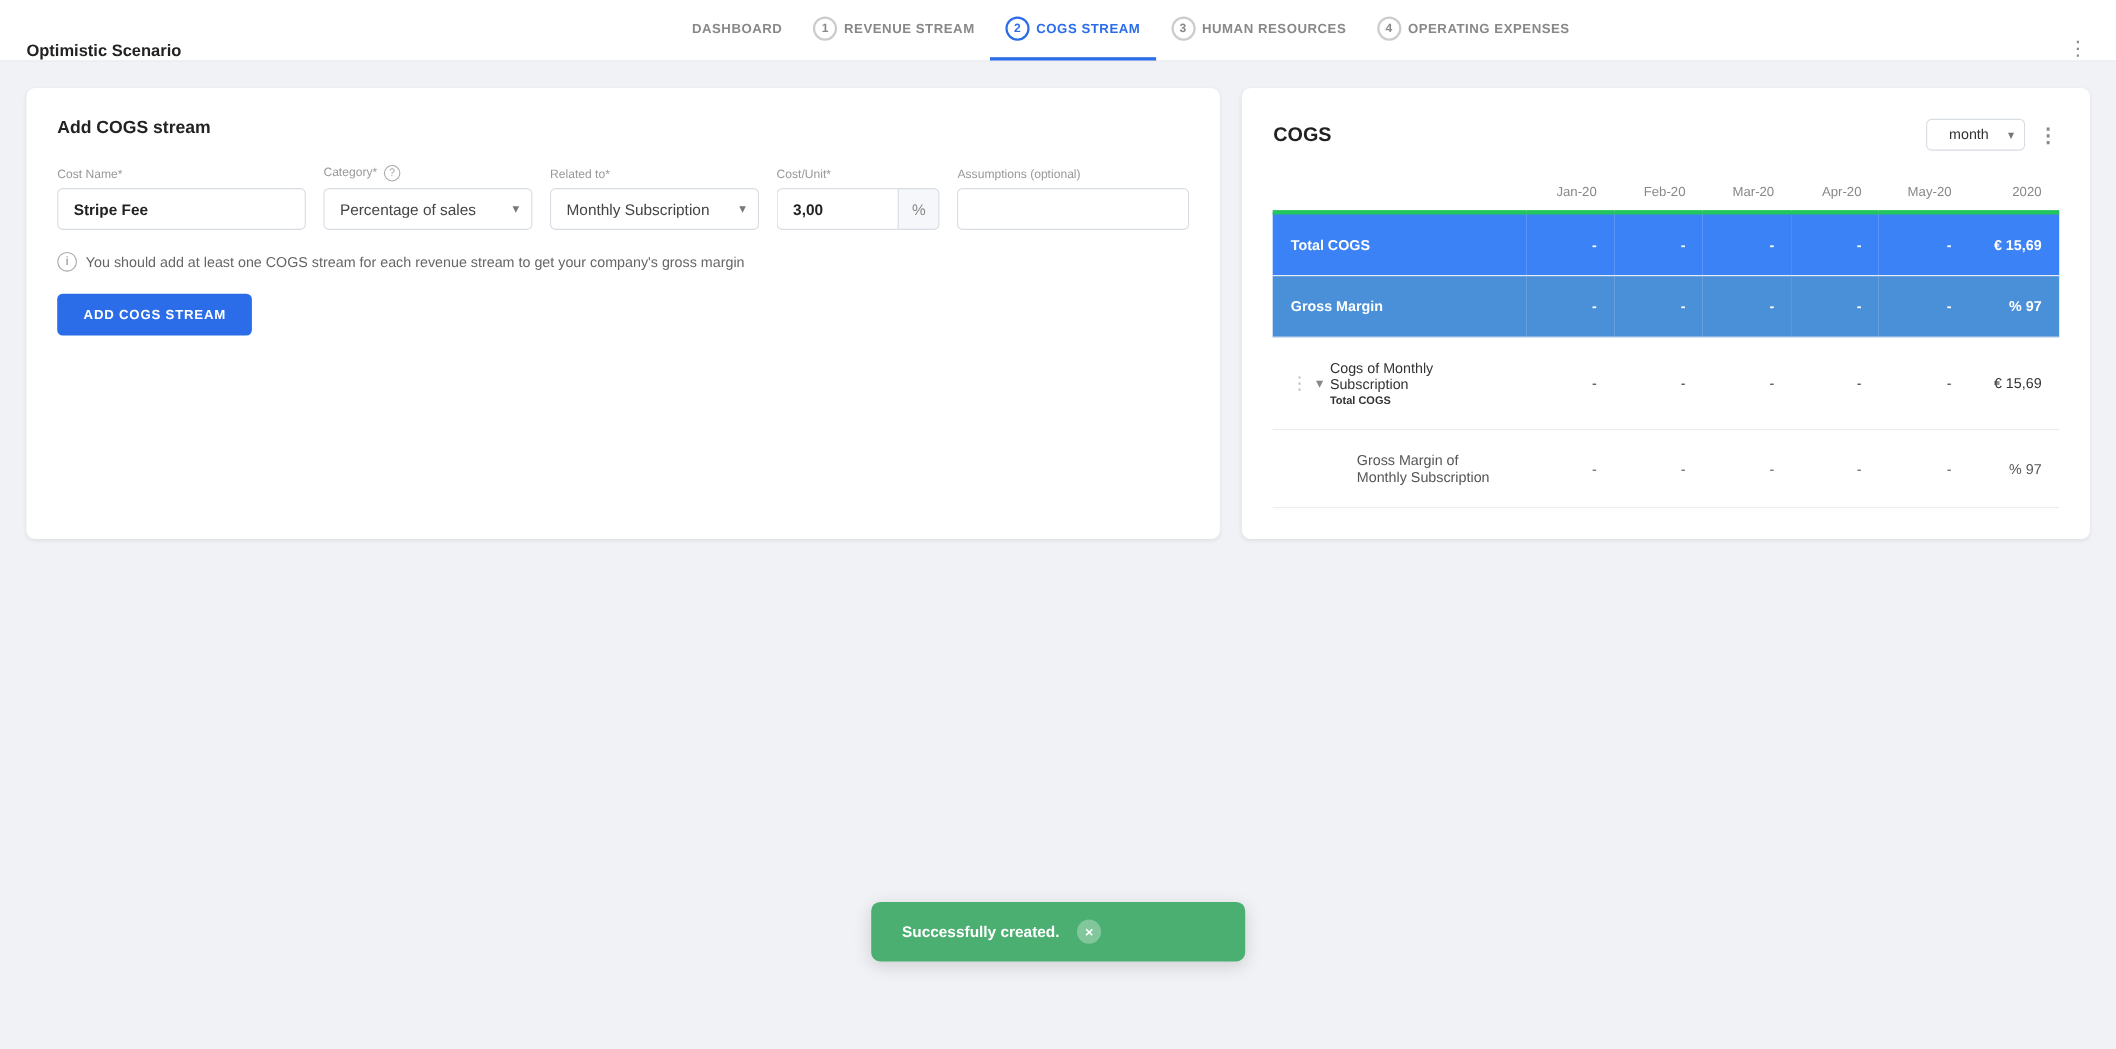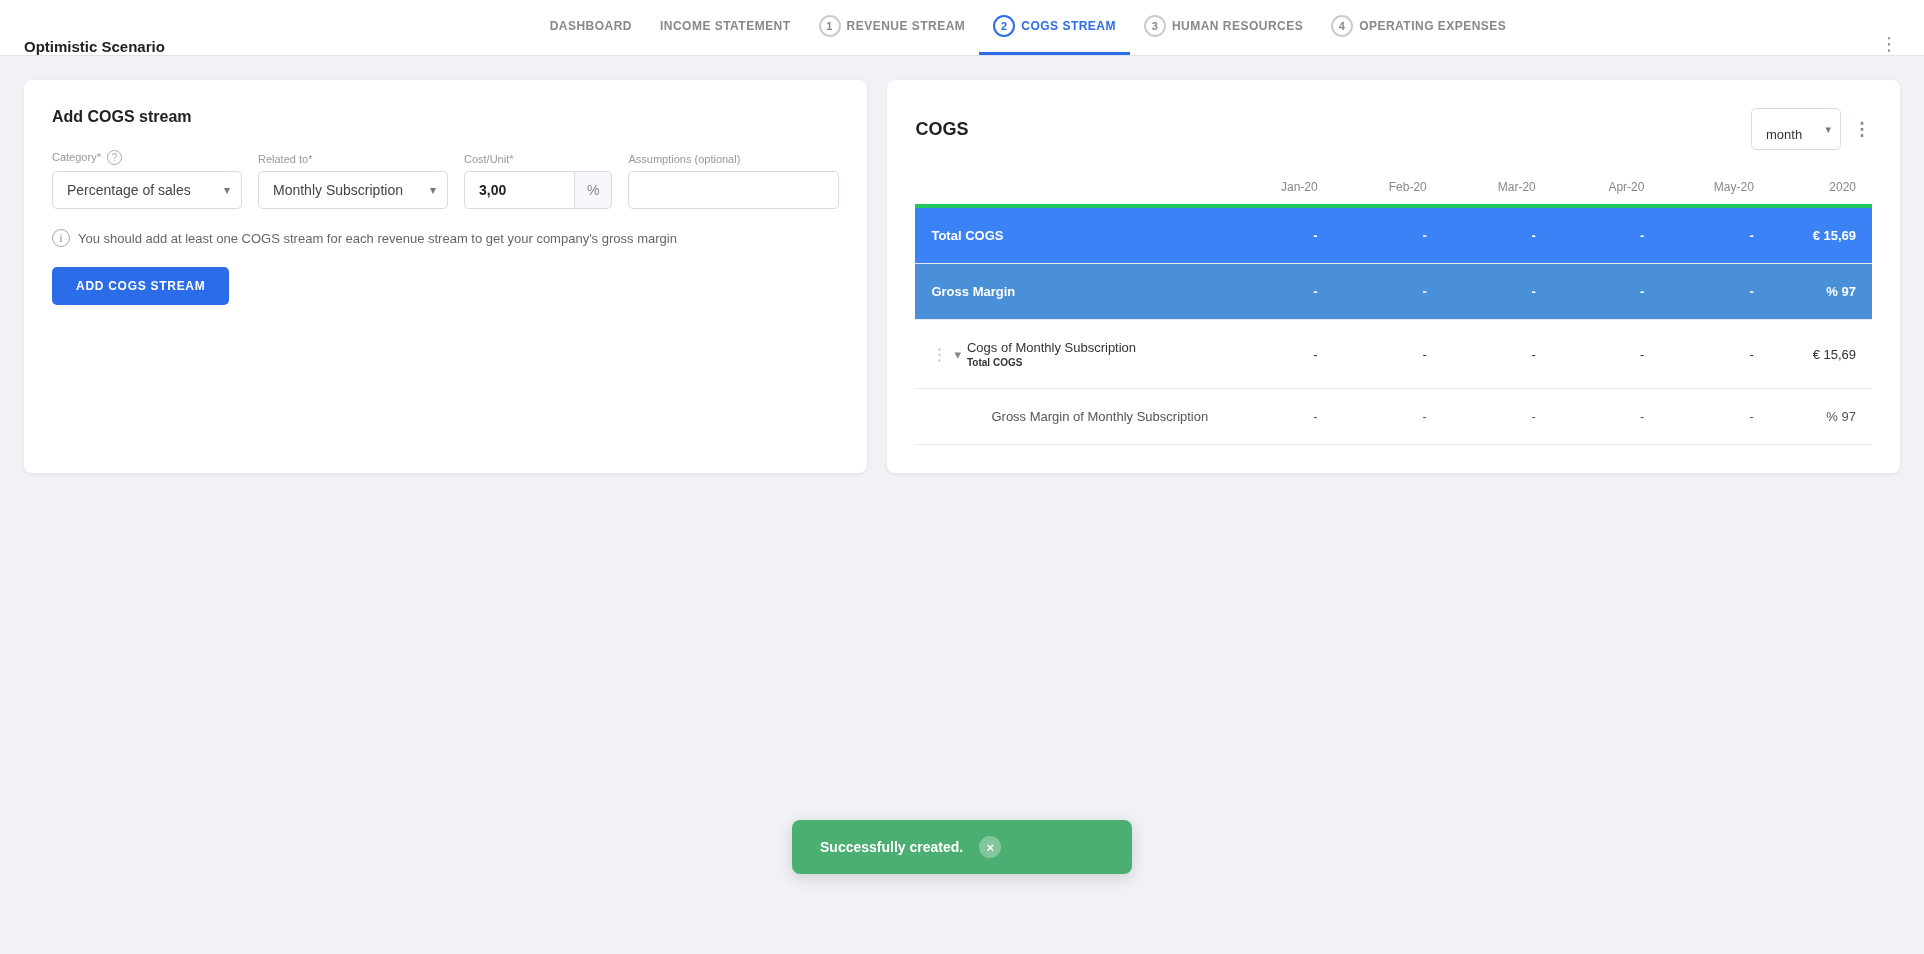--- a/index.html
+++ b/index.html
@@ -249,27 +249,28 @@
       gap: 12px;
     }
     .period-select-wrap {
       position: relative;
       display: inline-flex;
       align-items: center;
     }
     .period-select {
       border: 1px solid #d8dce3;
       border-radius: 5px;
-      padding: 18px 32px 7px 14px;
+      padding: 5px 32px 7px 14px;
       font-size: 13px;
       color: #333;
       background: #fff;
       appearance: none;
       outline: none;
       cursor: pointer;
+      text-align: right;
     }
     .period-arrow {
       position: absolute;
       right: 10px;
       pointer-events: none;
       color: #777;
       font-size: 11px;
     }
     .more-dots {
       cursor: pointer;
@@ -391,23 +392,20 @@
 <body>
 
 <div class="topnav">
   <div class="topnav-title">Optimistic Scenario</div>
   <div class="nav-links">
 
     <div class="nav-item">
       <span>DASHBOARD</span>
     </div>
 
-    <div class="nav-item">
-      <span>INCOME STATEMENT</span>
-    </div>
 
     <div class="nav-item">
       <span class="nav-circle">1</span>
       <span>REVENUE STREAM</span>
     </div>
 
     <div class="nav-item active">
       <span class="nav-circle">2</span>
       <span>COGS STREAM</span>
     </div>
@@ -425,20 +423,24 @@
   <div class="nav-more">⋮</div>
 </div>
 
 <div class="main-content">
 
   <div class="card">
     <div class="card-title">Add COGS stream</div>
 
     <div class="form-row">
 
+      <div class="form-group">
+        <label>Cost Name*</label>
+        <input class="form-input" type="text" value="Stripe Fee" style="">
+      </div>
 
       <div class="form-group">
         <label>
           <span>Category*</span>
           <span class="help-icon">?</span>
         </label>
         <div class="form-select-wrap">
           <select class="form-select">
             <option>Percentage of sales</option>
             <option>Fixed Cost</option>

